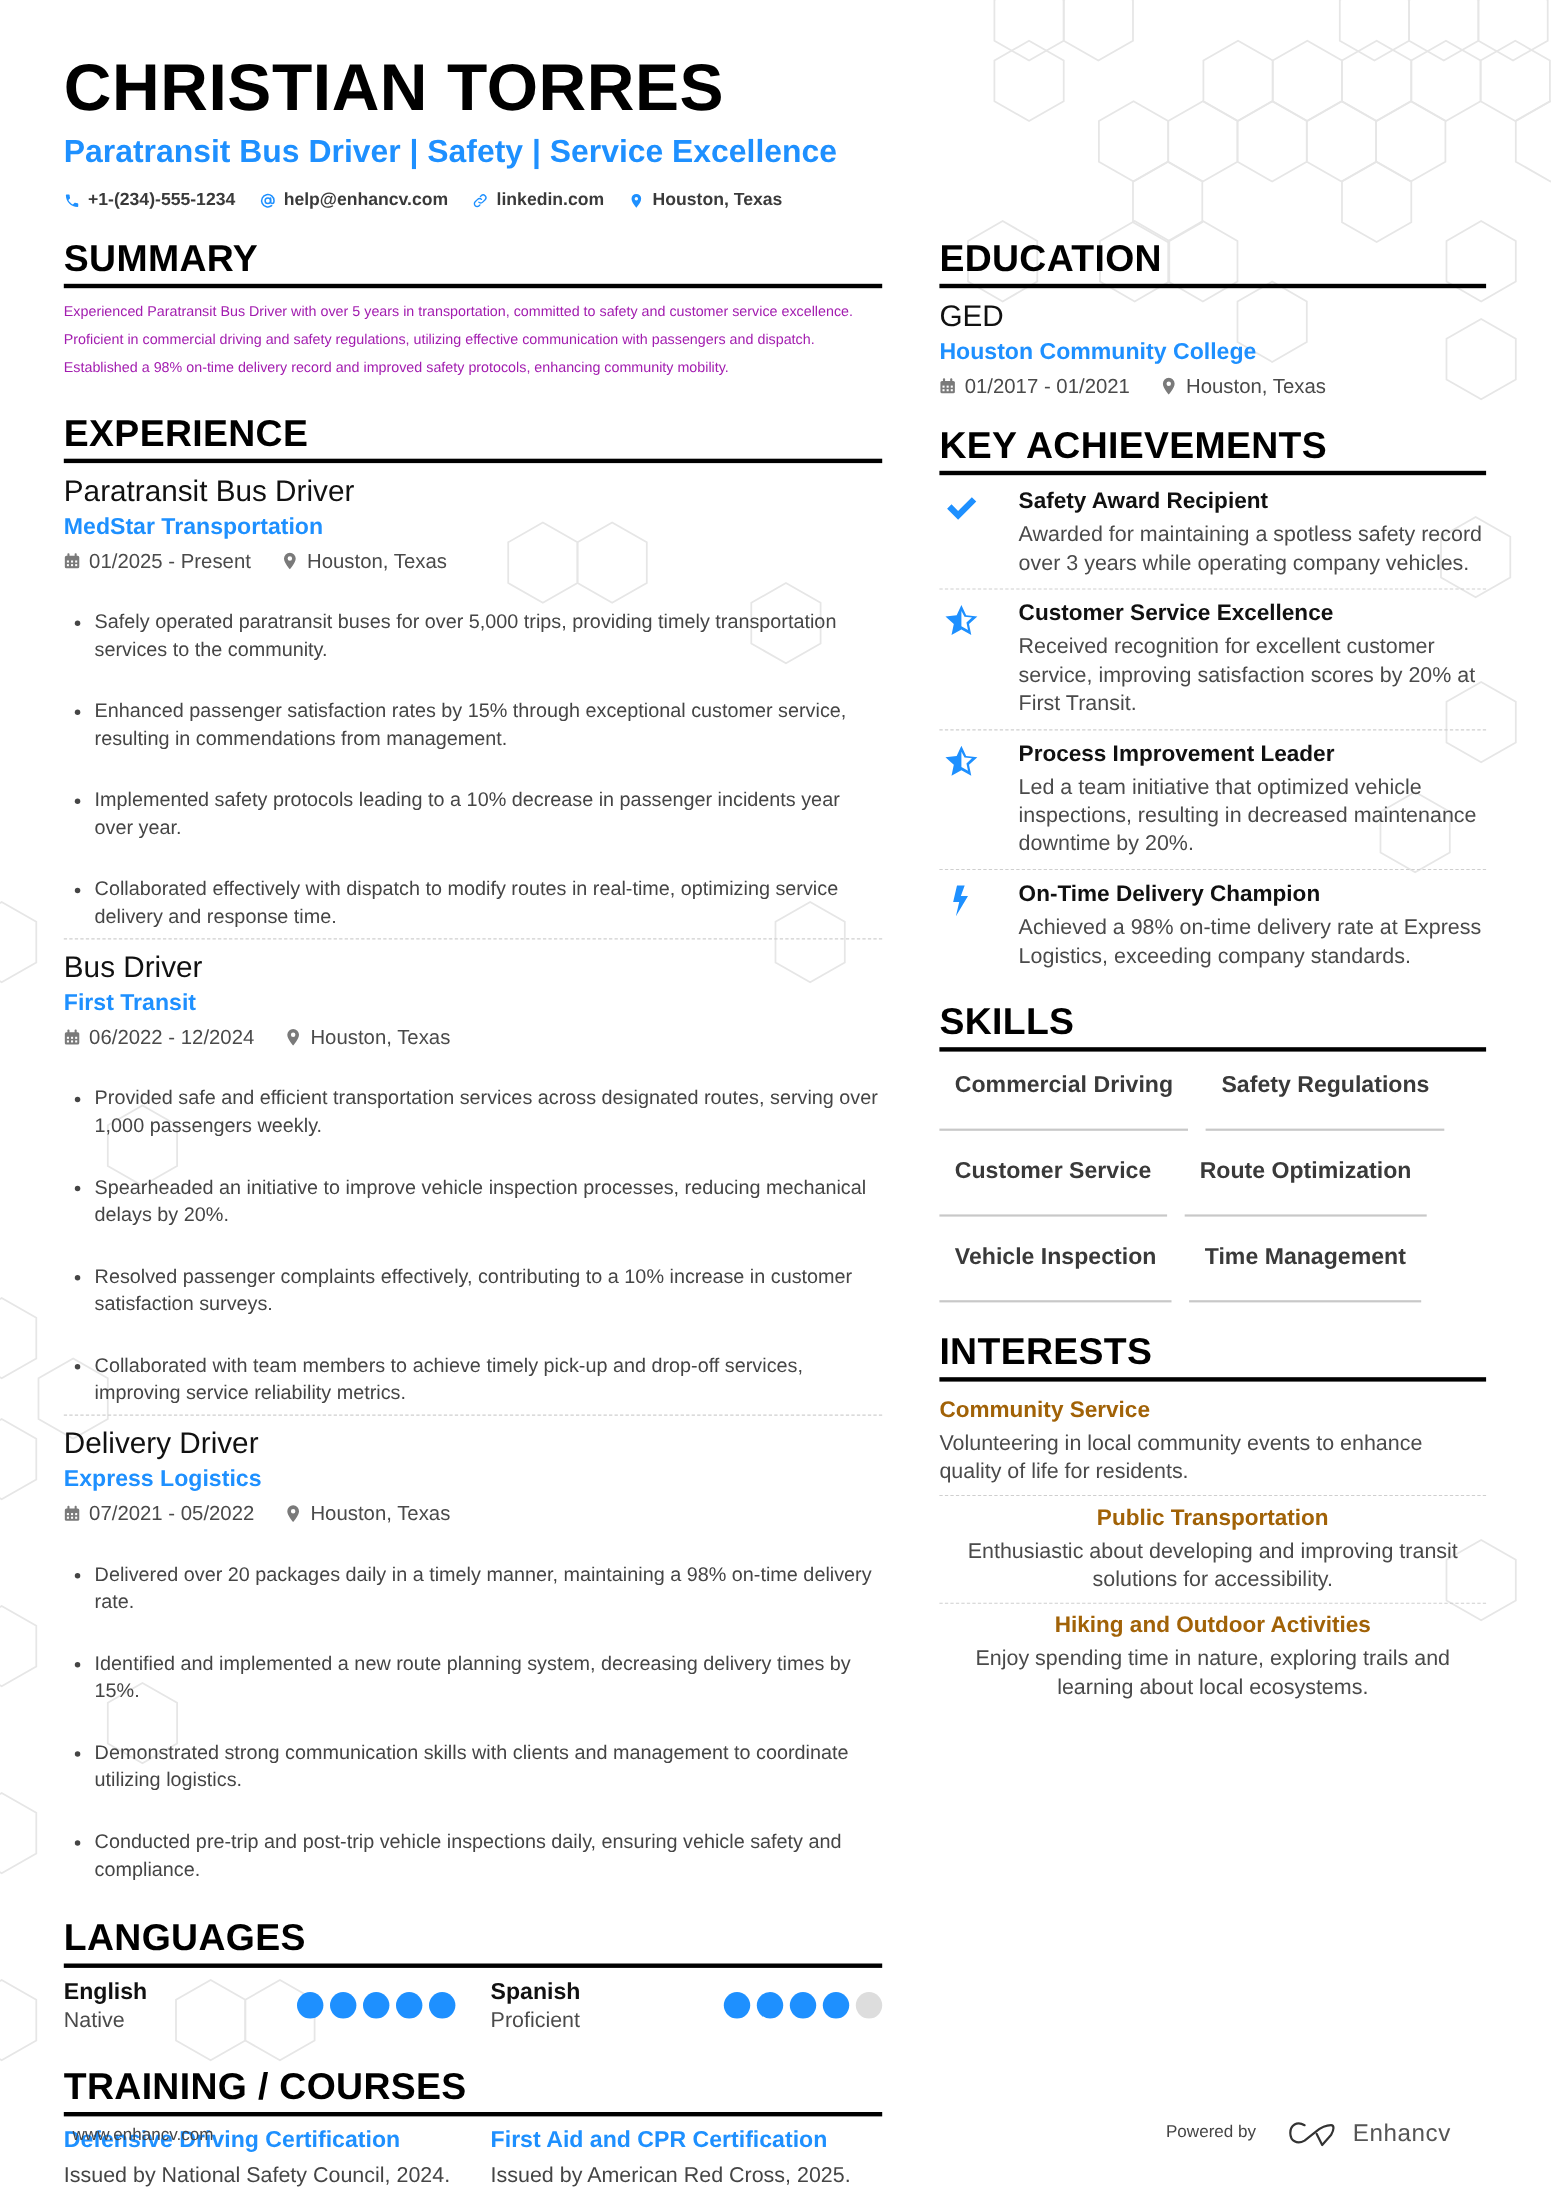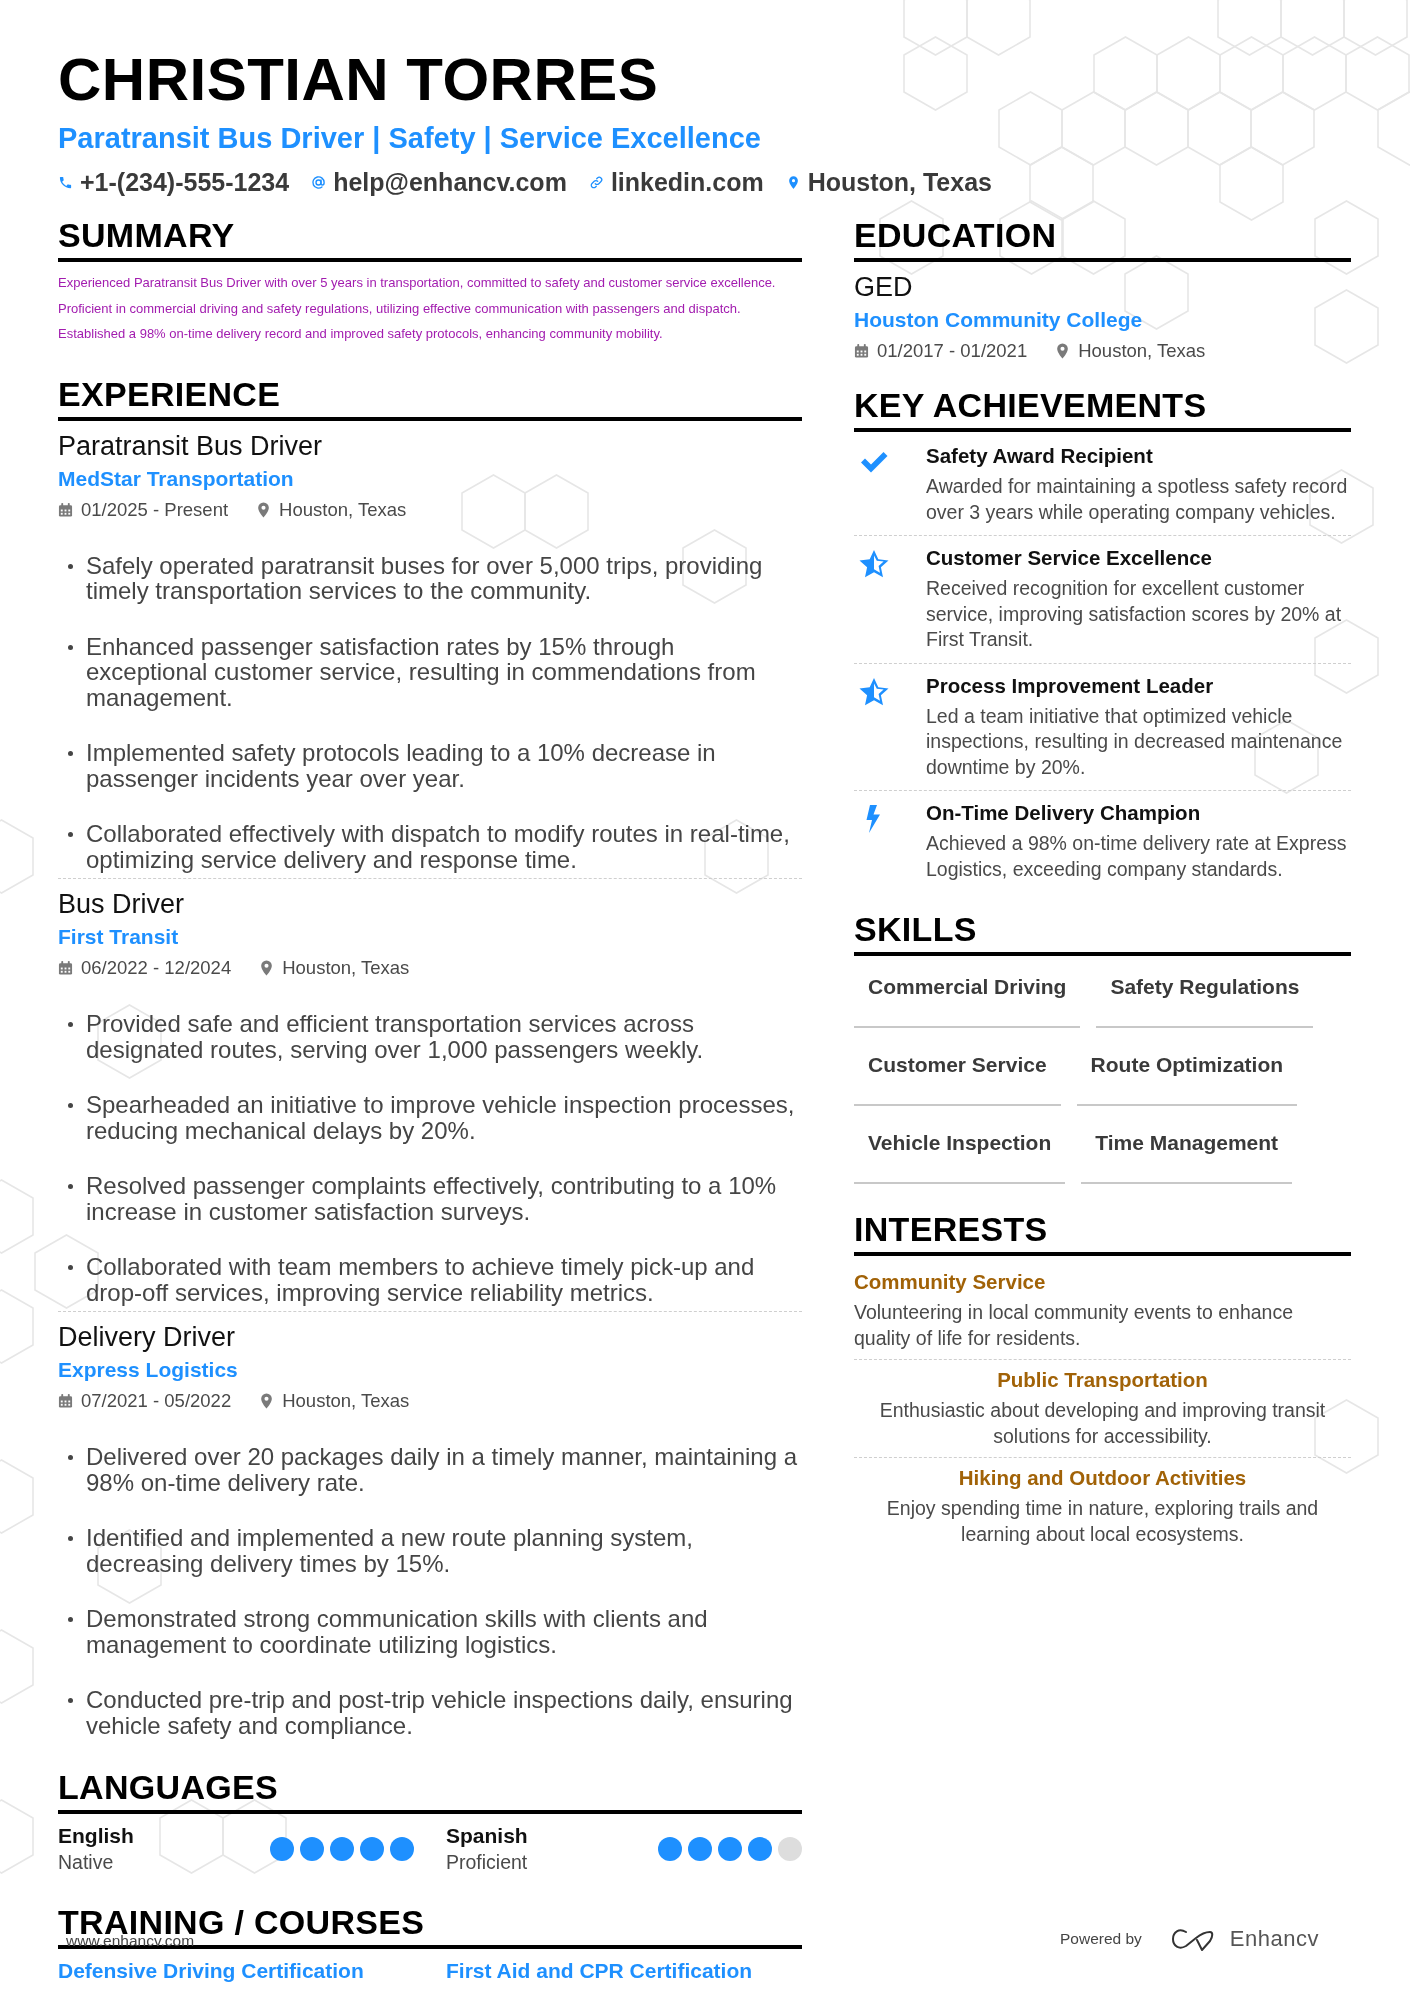--- a/index.html
+++ b/index.html
@@ -4,42 +4,42 @@
 <style>
   * { box-sizing: border-box; margin: 0; padding: 0; }
   html, body { width: 1410px; height: 1995px; background: #ffffff; overflow: hidden; }
   body { position: relative; font-family: "Liberation Sans", "DejaVu Sans", sans-serif; color: #1a1a1a; }
   .hexbg { position: absolute; left: 0; top: 0; width: 1410px; height: 1995px; z-index: 0; pointer-events: none; }
   .page { position: absolute; left: 0; top: 0; width: 1410px; height: 1995px; z-index: 1; }
 
   .header { position: absolute; left: 58px; top: 46px; width: 1300px; }
   .name { font-size: 60px; font-weight: 700; letter-spacing: 0.5px; color: #000; line-height: 68px; }
   .title-line { font-size: 29px; font-weight: 700; color: #1e90ff; margin-top: 6px; line-height: 36px; }
-  .contacts { display: flex; gap: 22px; margin-top: 14px; font-size: 25px; font-weight: 700; color: #3a3a3a; line-height: 24px; }
+  .contacts { display: flex; gap: 22px; margin-top: 14px; font-size: 16px; font-weight: 700; color: #3a3a3a; line-height: 24px; }
   .contact { display: flex; align-items: center; gap: 7px; }
   .contact svg { width: 15px; height: 15px; flex: 0 0 auto; }
 
   .col-left { position: absolute; left: 58px; top: 214px; width: 744px; }
   .col-right { position: absolute; left: 854px; top: 214px; width: 497px; }
 
   .sec-title { font-size: 34px; font-weight: 700; color: #000; line-height: 42px; letter-spacing: 0.3px; }
   .sec-rule { height: 4px; background: #000; margin-top: 2px; margin-bottom: 8px; }
   .section { margin-bottom: 26px; }
 
   .body-text { font-size: 13px; color: #a21caf; line-height: 25.5px; }
 
   .job { padding-bottom: 6px; }
   .job + .job { border-top: 1.5px dashed #cfcfcf; padding-top: 8px; }
   .job-title { font-size: 27px; color: #111; line-height: 34px; }
   .company { font-size: 21px; font-weight: 700; color: #1e90ff; line-height: 28px; margin-top: 2px; }
   .meta { display: flex; align-items: center; gap: 28px; font-size: 18.5px; color: #4a4a4a; line-height: 26px; margin-top: 4px; }
   .meta-item { display: flex; align-items: center; gap: 8px; }
   .meta svg { width: 15px; height: 16px; fill: #7a7a7a; }
   .bullets { list-style: none; margin-top: 2px; }
-  .bullets li { position: relative; padding-left: 28px; font-size: 24px; color: #454545; line-height: 25.5px; margin-top: 30px; }
+  .bullets li { position: relative; padding-left: 28px; font-size: 18px; color: #454545; line-height: 25.5px; margin-top: 30px; }
   .bullets li::before { content: ""; position: absolute; left: 10px; top: 11px; width: 5px; height: 5px; border-radius: 50%; background: #454545; }
 
   .lang-row { display: flex; justify-content: space-between; }
   .lang { width: 356px; display: flex; justify-content: space-between; align-items: center; }
   .lang-name { font-size: 21px; font-weight: 700; color: #111; line-height: 27px; }
   .lang-level { font-size: 19.5px; color: #4a4a4a; line-height: 26px; }
   .dots { display: flex; gap: 6px; }
   .dot { width: 24px; height: 24px; border-radius: 50%; background: #1e90ff; }
   .dot.off { background: #dddddd; }
 

